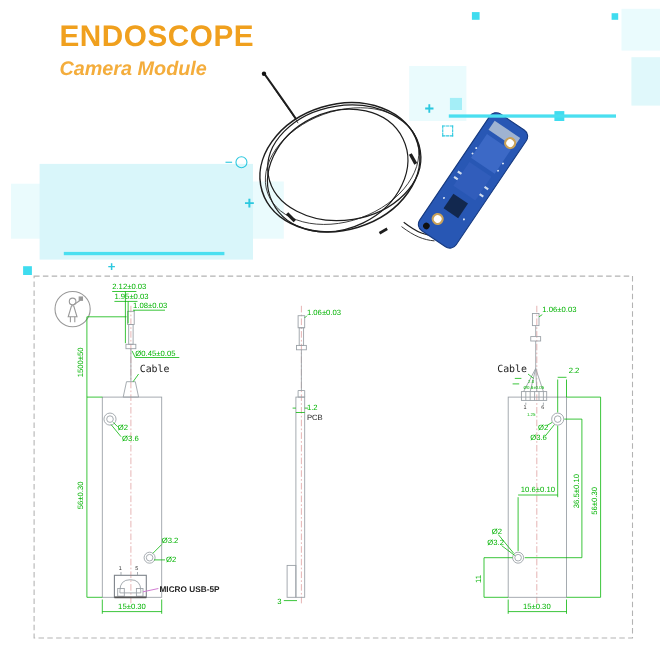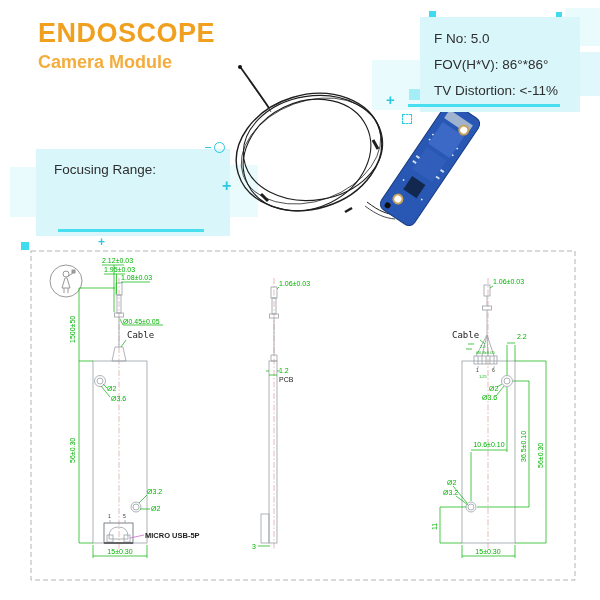--- a/index.html
+++ b/index.html
@@ -1,20 +1,20 @@
 <!DOCTYPE html>
 <html><head>
 <meta charset="utf-8">
 <style>
   html,body{margin:0;padding:0;background:#fff;}
   body{width:600px;height:600px;font-family:"Liberation Sans",sans-serif;overflow:hidden;}
   .stage{position:relative;width:600px;height:600px;background:#ffffff;}
-  .abs{position:absolute;}
+  .abs{position:absolute;margin-left:16px;}
   .title{left:38px;top:18px;font-size:27px;font-weight:bold;color:#F0A01E;letter-spacing:.5px;}
-  .subtitle{left:38px;top:52px;font-size:18px;font-weight:bold;color:#F4AD3C;}
+  .subtitle{left:38px;top:52px;font-size:18px;font-weight:bold;color:#F4AD3C;font-style:italic;}
   .spec-box{position:absolute;background:#D9F6FA;color:#2e2e2e;font-size:13.5px;z-index:3;}
   .spec-box .line{white-space:nowrap;}
   #spec-top{left:420px;top:17px;width:146px;height:86px;padding:9px 0 0 14px;line-height:26px;}
   #spec-left{left:36px;top:149px;width:176px;height:79px;padding:8px 0 0 18px;line-height:26px;}
   .deco{position:absolute;z-index:1;}
   .deco.cyan{background:#3FDCEF;}
   .deco.pale{background:#EAFBFD;}
   .deco.pale2{background:#E0F8FB;}
   .deco.bar{background:#4ADFF0;height:3px;z-index:4;}
   .plus{position:absolute;color:#2CC8DF;font-weight:bold;z-index:4;line-height:1;}
@@ -63,27 +63,21 @@
   <div class="deco bar" style="left:58px;top:229px;width:146px;"></div>
   <div class="deco cyan" style="left:131px;top:157px;width:8px;height:8px;"></div>
   <div class="deco cyan" style="left:202px;top:211px;width:9px;height:9px;"></div>
   <div class="deco cyan" style="left:21px;top:242px;width:8px;height:8px;"></div>
   <div class="deco" style="left:56px;top:159px;width:4px;height:4px;background:#A4EEF7;"></div>
   <span class="plus" style="left:222px;top:178px;font-size:16px;">+</span>
   <span class="plus" style="left:98px;top:236px;font-size:12px;">+</span>
   <div class="ring" style="left:214px;top:142px;width:9px;height:9px;"></div>
   <div class="deco" style="left:205px;top:147px;width:6px;height:1px;background:#2CC8DF;z-index:4;"></div>
 
-  <div class="spec-box" id="spec-top">
-    <div class="line">F No: 5.0</div>
-    <div class="line">FOV(H*V): 86°*86°</div>
-    <div class="line">TV Distortion: &lt;-11%</div>
-  </div>
   <div class="spec-box" id="spec-left">
-    <div class="line">Focusing Range:</div>
   </div>
 
   <svg id="photo" width="270" height="195" viewBox="0 0 270 195">
     <g stroke="#1e1e1e" fill="none">
       <ellipse cx="84" cy="100" rx="74" ry="57" transform="rotate(-17 84 100)" stroke-width="1.4"></ellipse>
       <ellipse cx="88" cy="96" rx="70" ry="52" transform="rotate(-9 88 96)" stroke-width="1.1"></ellipse>
       <ellipse cx="82" cy="103" rx="66" ry="53" transform="rotate(-26 82 103)" stroke-width="1.1"></ellipse>
       <ellipse cx="86" cy="99" rx="72" ry="50" transform="rotate(-20 86 99)" stroke-width="0.7"></ellipse>
       <path d="M44,56 C36,44 26,30 16,16" stroke-width="1.8"></path>
       <path d="M46,60 C40,50 32,40 24,28" stroke-width="0.7"></path>

